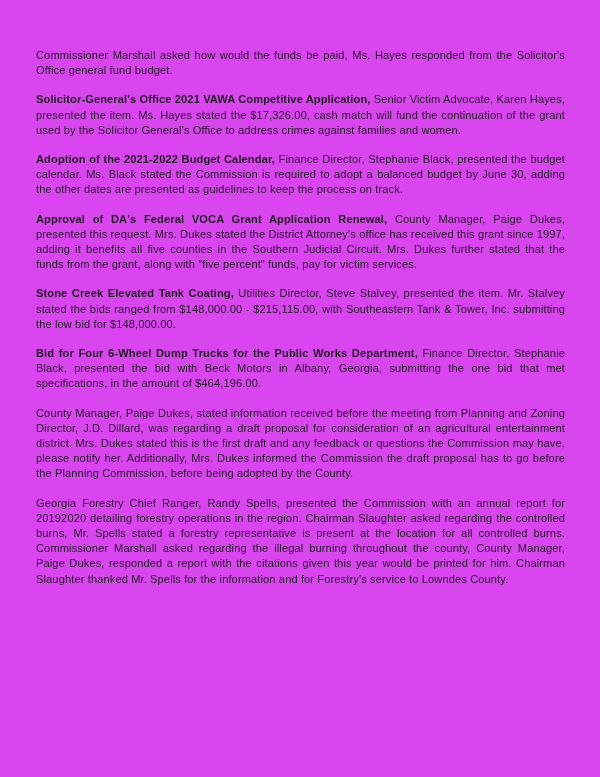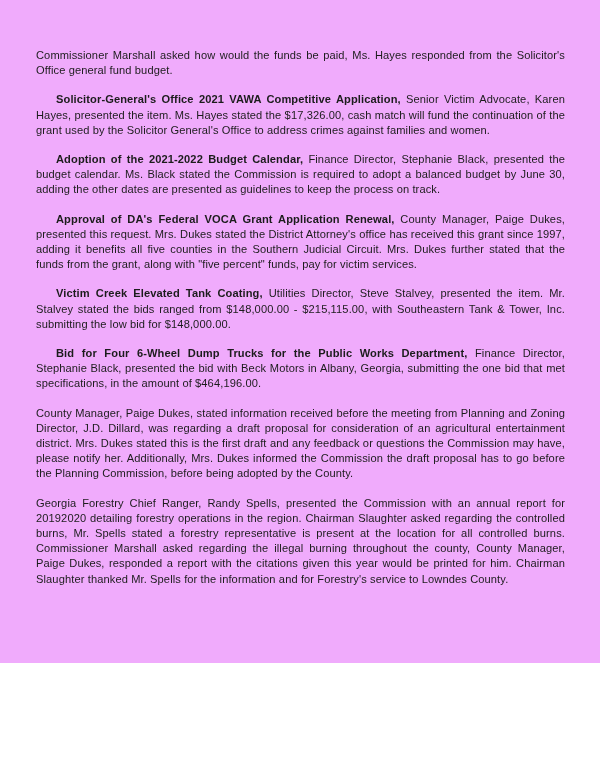--- a/index.html
+++ b/index.html
@@ -10,43 +10,42 @@
   body {
     width: 600px;
     height: 777px;
     font-family: "Liberation Sans", sans-serif;
     color: #1a1a1a;
     -webkit-font-smoothing: antialiased;
   }
   .page {
     position: relative;
     width: 600px;
-    height: 663px;
-    background: #f0abfc;
+    height: 777px;
+    background: #d946ef;
     box-sizing: border-box;
     padding: 48px 35px 0 36px;
   }
   .doc-body {
     width: 529px;
   }
   p.para {
     margin: 0 0 14px 0;
     font-size: 11.1px;
     line-height: 15.2px;
     text-align: justify;
     text-justify: inter-word;
     color: #1c1c1c;
     letter-spacing: 0.01em;
   }
   p.para:last-child {
     margin-bottom: 16px;
   }
   .lead {
     font-weight: bold;
-    margin-left: 20px;
   }
   h2.section-head {
     margin: 0 0 14px 0;
     font-size: 11.1px;
     line-height: 15.2px;
     font-weight: bold;
     text-align: left;
     color: #151515;
     letter-spacing: 0.01em;
   }
@@ -71,21 +70,21 @@
 
     <p class="para"><span>Commissioner Marshall asked how would the funds be paid, Ms. Hayes responded from the Solicitor's Office general fund budget.</span></p>
 
     <p class="para"><span class="lead">Solicitor-General's Office 2021 VAWA Competitive Application,</span><span> Senior Victim Advocate, Karen Hayes, presented the item.  Ms. Hayes stated the $17,326.00, cash match will fund the continuation of the grant used by the Solicitor General's Office to address crimes against families and women.</span></p>
 
     <p class="para"><span class="lead">Adoption of the 2021-2022 Budget Calendar,</span><span> Finance Director, Stephanie Black, presented the budget calendar.  Ms. Black stated the Commission is required to adopt a balanced budget by June 30, adding the other dates are presented as guidelines to keep the process on track.</span></p>
 
     <p class="para"><span class="lead">Approval of DA's Federal VOCA Grant Application Renewal,</span><span> County Manager, Paige Dukes, presented this request.  Mrs. Dukes stated the District Attorney's office has received this grant since 1997, adding it benefits all five counties in the Southern Judicial Circuit.  Mrs. Dukes further stated that the funds from the grant, along with "five percent" funds, pay for victim services.</span></p>
 
 
-    <p class="para"><span class="lead">Victim Creek Elevated Tank Coating,</span><span> Utilities Director, Steve Stalvey, presented the item.  Mr. Stalvey stated the bids ranged from $148,000.00 - $215,115.00, with Southeastern Tank &amp; Tower, Inc. submitting the low bid for $148,000.00.</span></p>
+    <p class="para"><span class="lead">Stone Creek Elevated Tank Coating,</span><span> Utilities Director, Steve Stalvey, presented the item.  Mr. Stalvey stated the bids ranged from $148,000.00 - $215,115.00, with Southeastern Tank &amp; Tower, Inc. submitting the low bid for $148,000.00.</span></p>
 
     <p class="para"><span class="lead">Bid for Four 6-Wheel Dump Trucks for the Public Works Department,</span><span> Finance Director, Stephanie Black, presented the bid with Beck Motors in Albany, Georgia, submitting the one bid that met specifications, in the amount of $464,196.00.</span></p>
 
 
     <p class="para para-after-head"><span>County Manager, Paige Dukes, stated information received before the meeting from Planning and Zoning Director, J.D. Dillard, was regarding a draft proposal for consideration of an agricultural entertainment district.  Mrs. Dukes stated this is the first draft and any feedback or questions the Commission may have, please notify her.  Additionally, Mrs. Dukes informed the Commission the draft proposal has to go before the Planning Commission, before being adopted by the County.</span></p>
 
 
     <p class="para para-after-head"><span>Georgia Forestry Chief Ranger, Randy Spells, presented the Commission with an annual report for 20192020 detailing forestry operations in the region.  Chairman Slaughter asked regarding the controlled burns, Mr. Spells stated a forestry representative is present at the location for all controlled burns.  Commissioner Marshall asked regarding the illegal burning throughout the county, County Manager, Paige Dukes, responded a report with the citations given this year would be printed for him. Chairman Slaughter thanked Mr. Spells for the information and for Forestry's service to Lowndes County.</span></p>
 
   </div>

